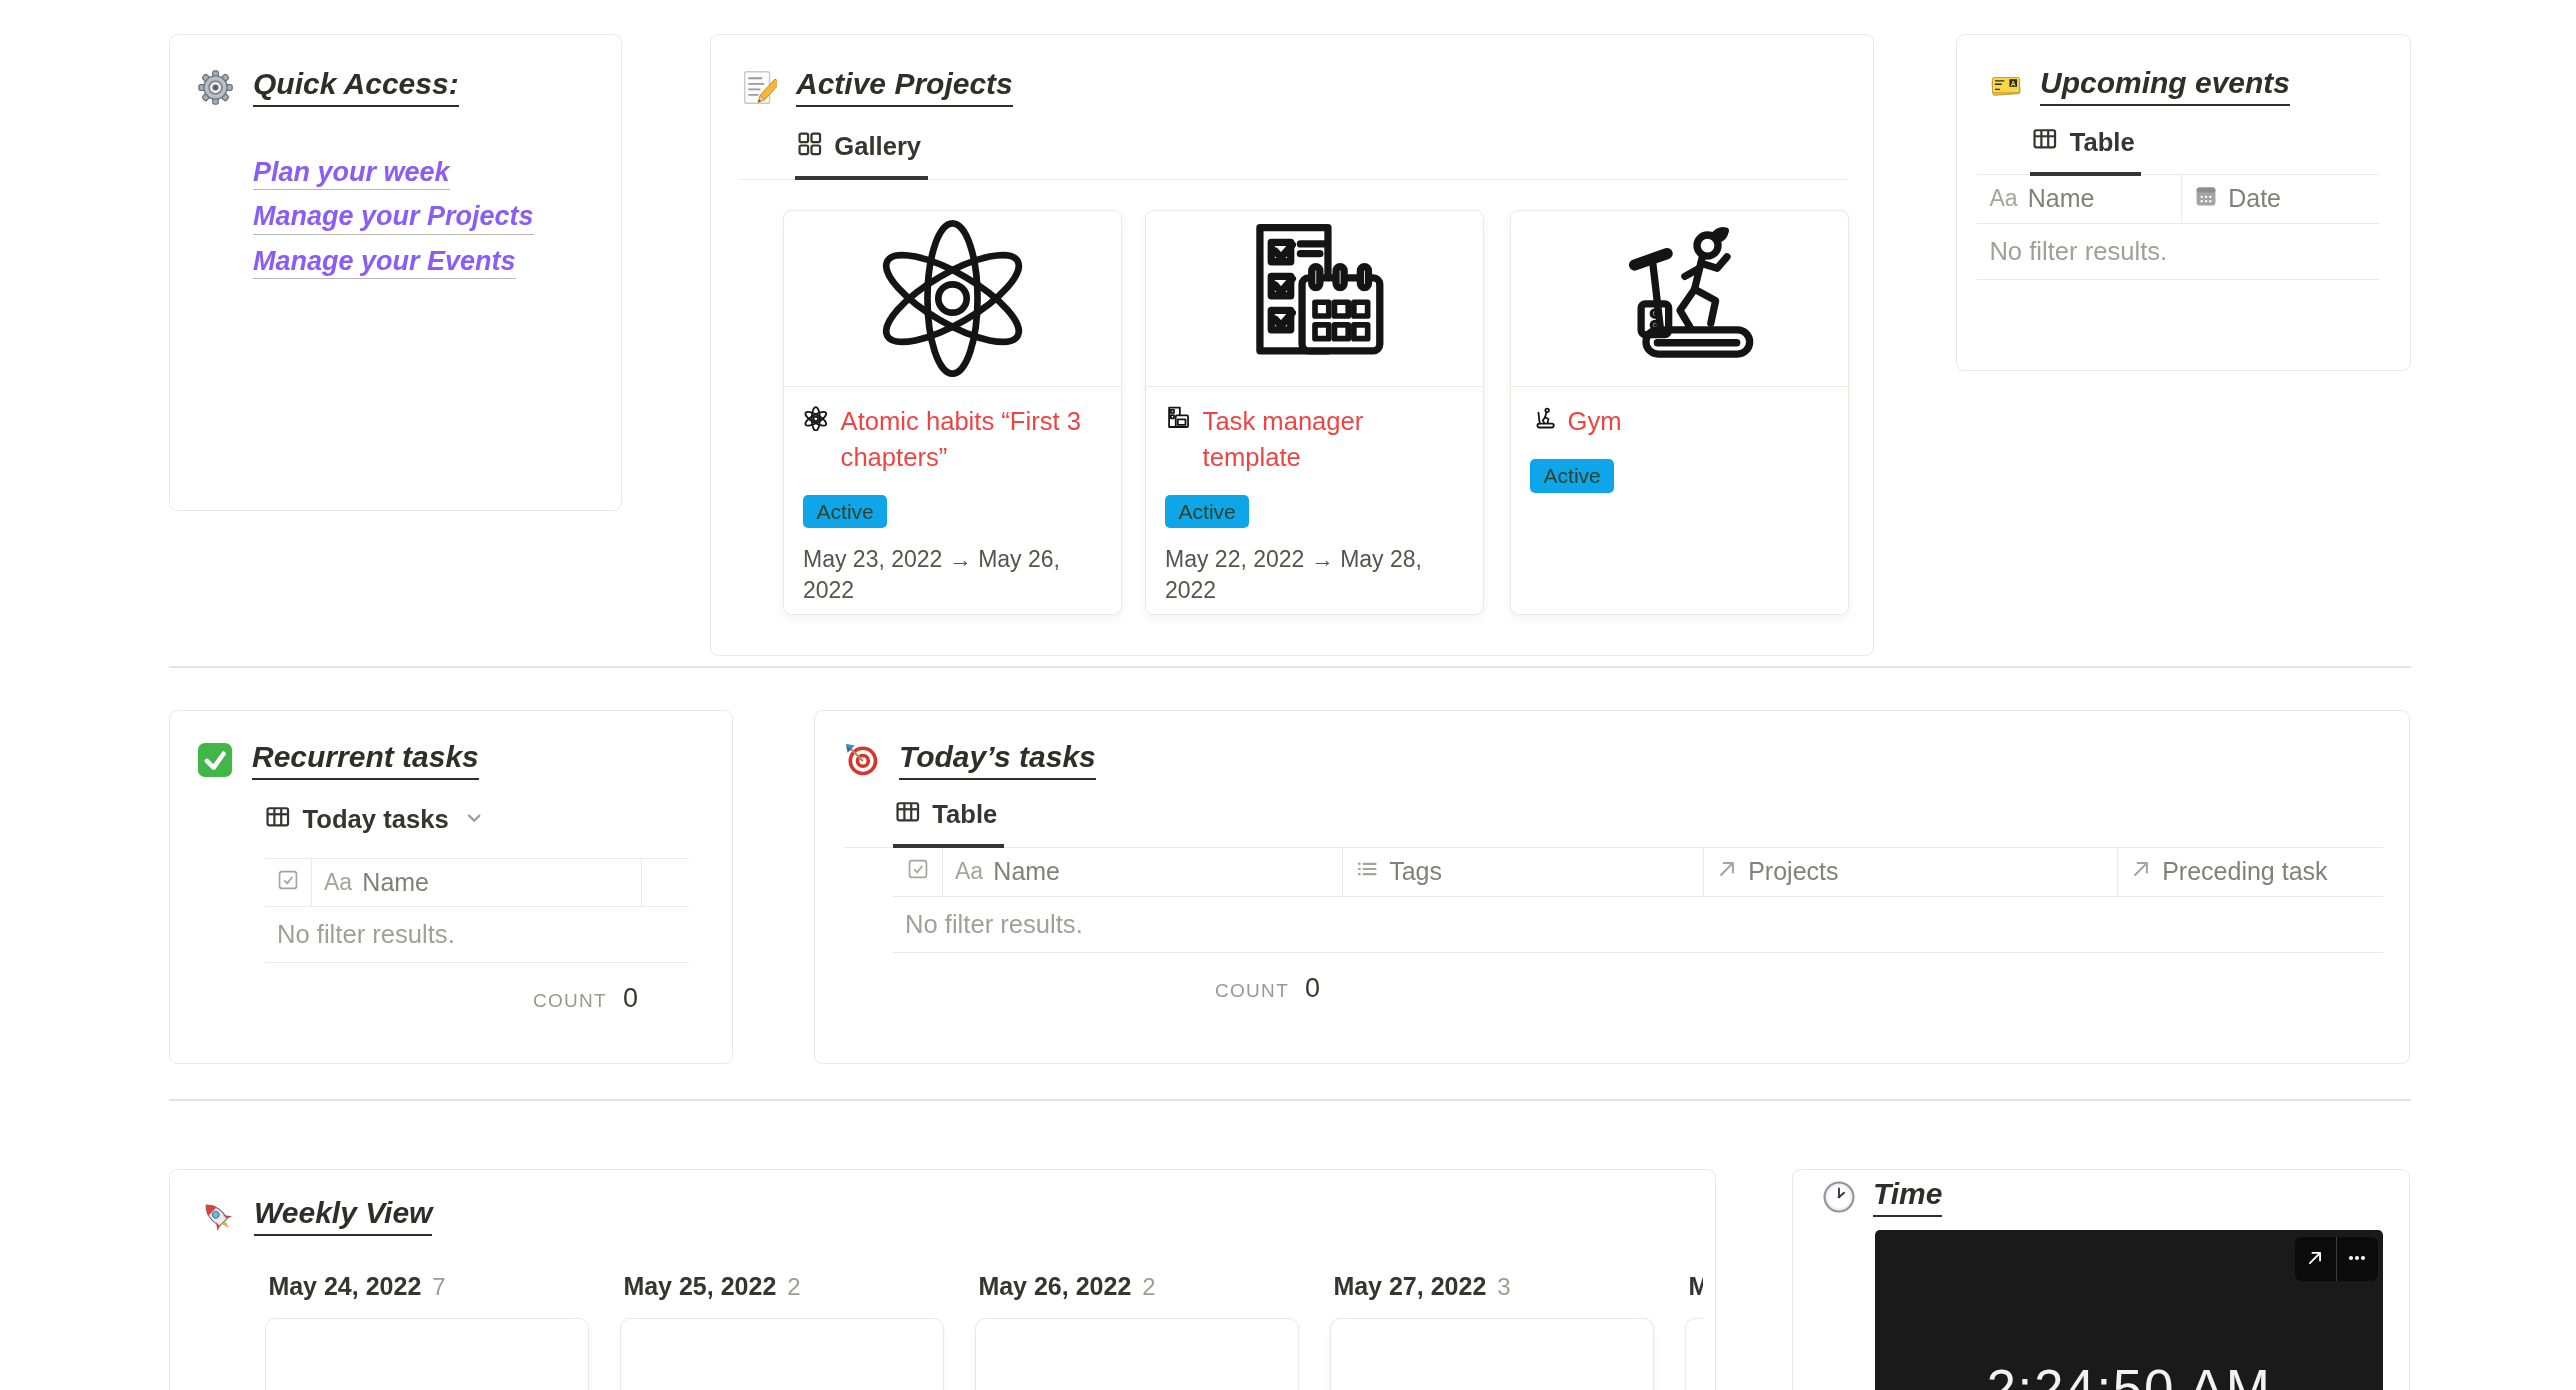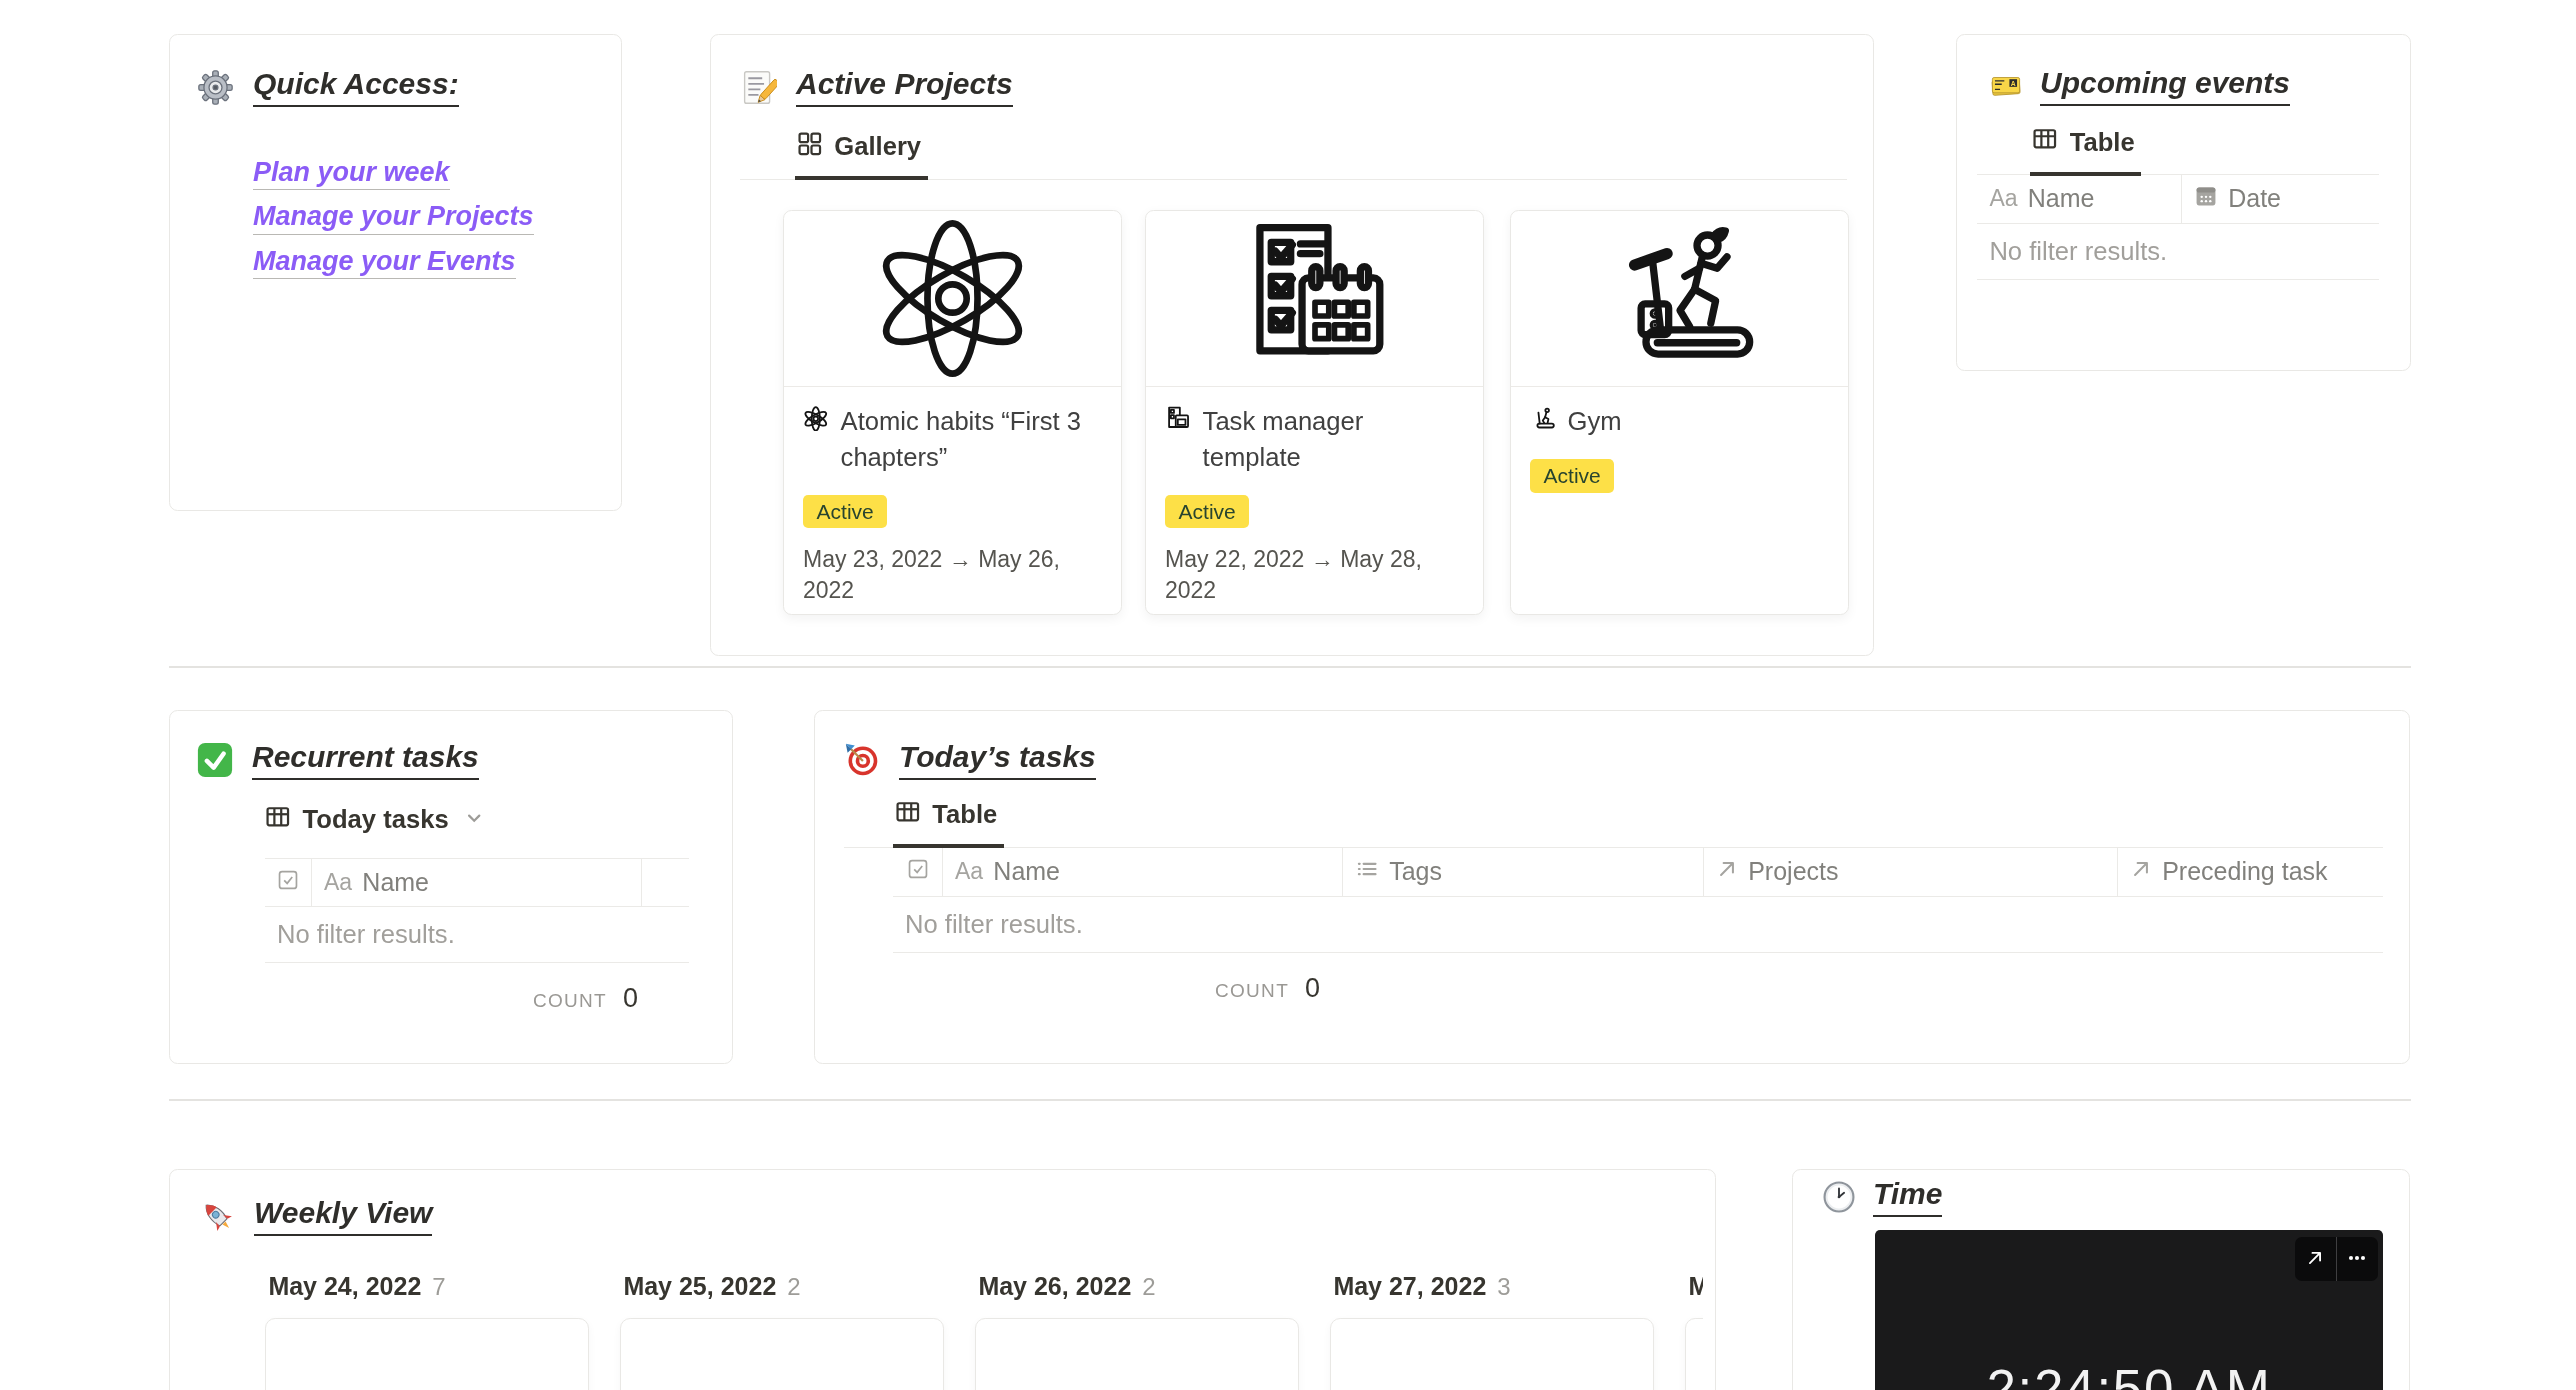--- a/index.html
+++ b/index.html
@@ -47,23 +47,23 @@
   
   .pcard{
     position:absolute;top:175px;width:339px;height:405px;background:#fff;
     border:1.7px solid #e9e8e5;border-radius:8.5px;box-sizing:border-box;
     box-shadow:0 3.4px 10.2px rgba(15,15,15,.05);overflow:hidden;cursor:pointer;
   }
   .pcard .img{height:175px;border-bottom:1.7px solid #eceae7;display:flex;align-items:center;justify-content:center;}
   .pcard .body{padding:17px 19px;}
   .ctitle{display:flex;gap:12px;align-items:flex-start;}
   .ctitle .cicon{flex:none;margin-top:1.7px;}
-  .ctitle .txt{font-size:25.6px;font-weight:500;color:#404040;line-height:1.4;max-width:273px;}
+  .ctitle .txt{font-size:25.6px;font-weight:500;color:#ef4444;line-height:1.4;max-width:273px;}
   .badge{
-    display:inline-block;margin-top:19px;background:#fde047;color:#28442f;
+    display:inline-block;margin-top:19px;background:#0ea5e9;color:#28442f;
     font-size:21px;padding:4.3px 13.6px;border-radius:5.1px;line-height:1.2;
   }
   .dates{margin-top:15.3px;font-size:23px;color:#55544f;line-height:1.35;max-width:281px;}
 
   
   .thead{display:flex;border-top:1.7px solid #ebeae7;border-bottom:1.7px solid #ebeae7;height:49px;align-items:center;box-sizing:border-box;}
   .thcell{display:flex;align-items:center;gap:10.2px;height:100%;box-sizing:border-box;padding-left:12px;
           font-size:25px;color:#81807c;}
   .thcell + .thcell{border-left:1.7px solid #ebeae7;}
   .thcell .aa{font-size:23px;color:#a5a4a0;font-weight:500;}

